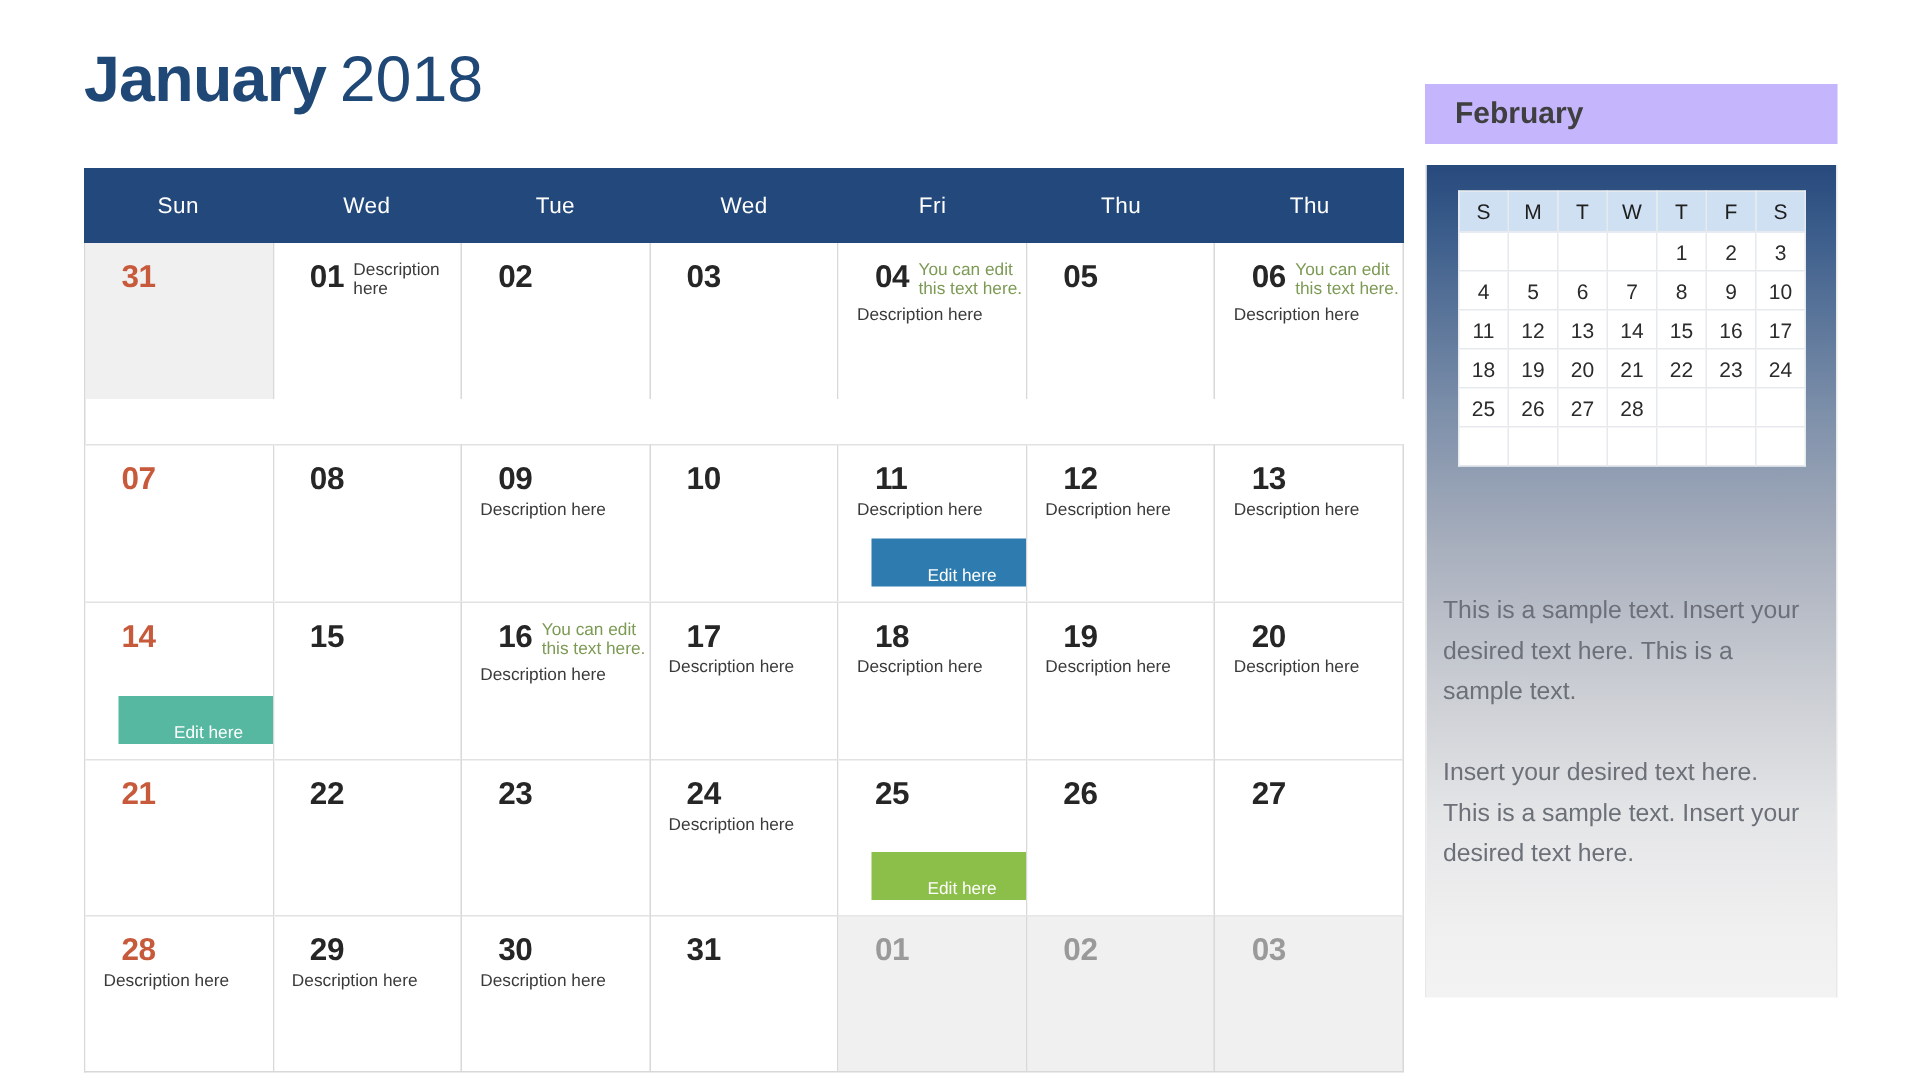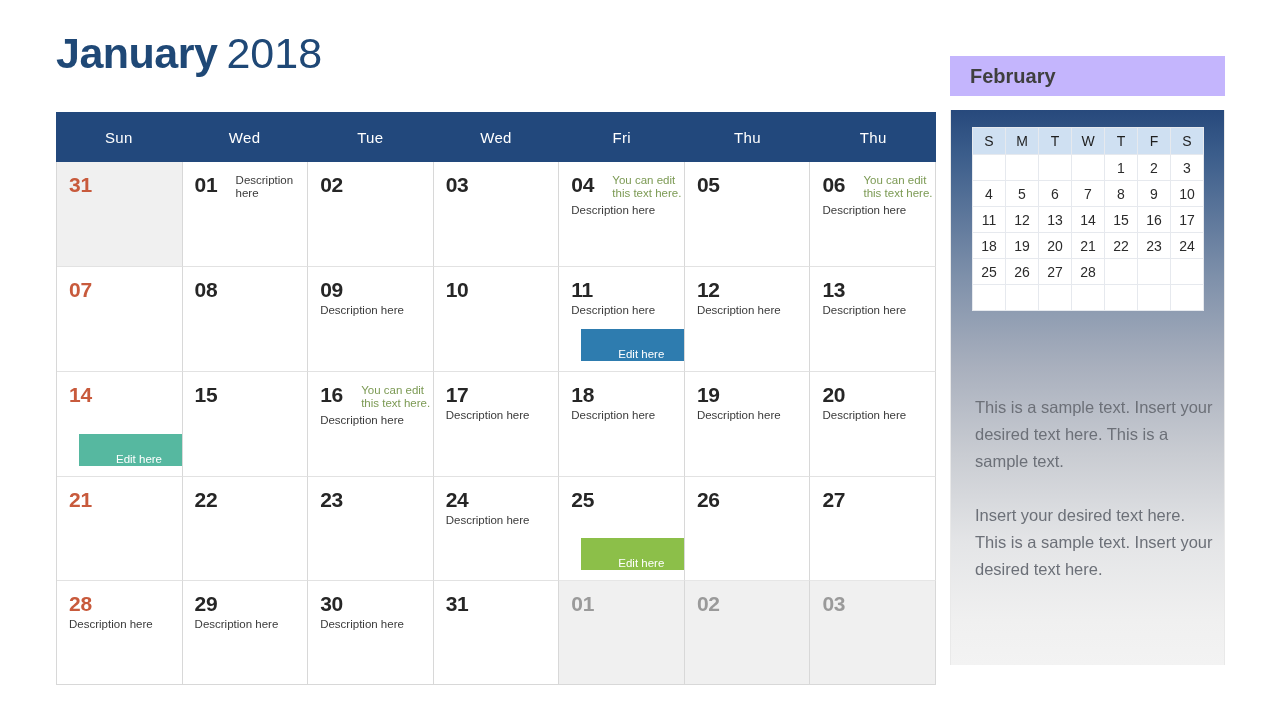--- a/index.html
+++ b/index.html
@@ -57,21 +57,21 @@
     letter-spacing: 0.3px;
   }
   #calendar-body {
     border-left: 1px solid #d8d8d8;
     border-bottom: 1px solid #d8d8d8;
   }
   .week {
     display: flex;
   }
   .week.r1 { height: 104px; }
-  .week.r2 { height: 105px; }
+  .week.r2 { height: 105px; margin-top: 30px; }
   .week.r3 { height: 105px; }
   .week.r4 { height: 104px; }
   .week.r5 { height: 104px; }
 
   .day {
     flex: 1 1 0;
     position: relative;
     box-sizing: border-box;
     border-right: 1px solid #d8d8d8;
     border-top: 1px solid #e2e2e2;
@@ -79,21 +79,21 @@
     overflow: hidden;
   }
   .week.r1 .day { border-top: none; }
   .day.muted {
     background: #f0f0f0;
     border-top-color: #e6e6e6;
   }
 
   .daynum {
     position: absolute;
-    left: 12px;
+    left: 24px;
     top: 11px;
     font-size: 21px;
     font-weight: bold;
     color: #262626;
     letter-spacing: -0.3px;
   }
   .day.muted .daynum { color: #9a9a9a; }
   .day.sunday .daynum { color: #C85A3C; }
 
   .edit-note {
@@ -192,21 +192,21 @@
     padding: 0;
   }
   #mini-cal th {
     background: #CFE0F2;
     color: #1f1f1f;
     height: 26px;
   }
 
   #sidebar-text {
     position: absolute;
-    left: 24px;
+    left: 11px;
     top: 284px;
     width: 238px;
   }
   #sidebar-text p {
     margin: 0;
     font-size: 16.5px;
     line-height: 27px;
     color: #6C7078;
   }
   #sidebar-text p.second { margin-top: 27px; }

